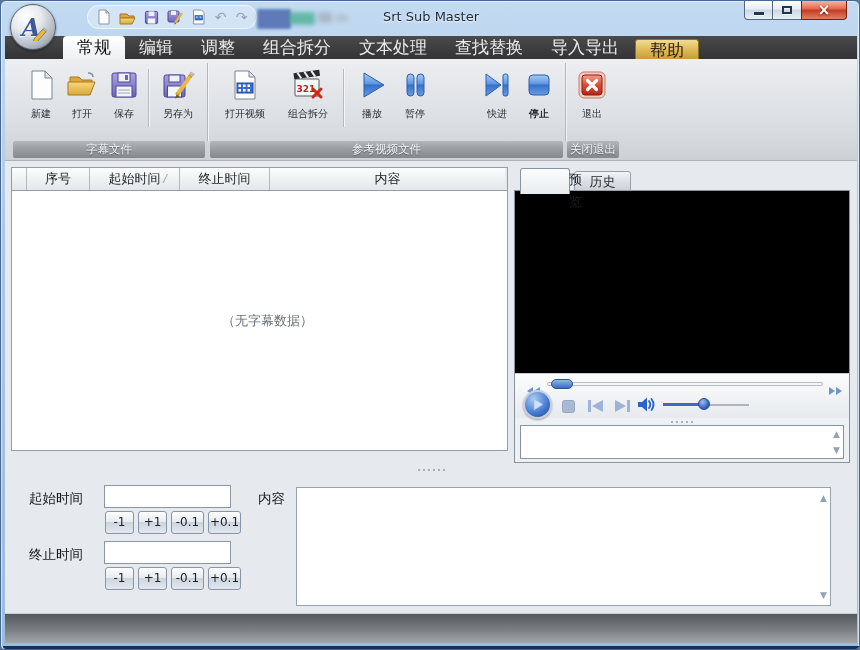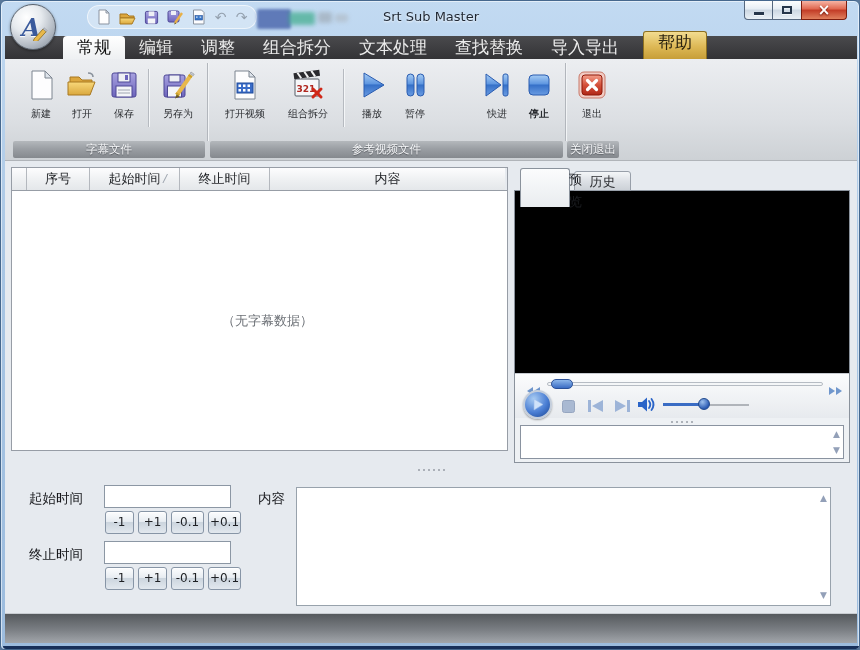--- a/index.html
+++ b/index.html
@@ -43,21 +43,21 @@
   .cap-close { width:46px; border-radius:0 0 4px 0;
     background:linear-gradient(180deg,#f6b4a4 0%,#e0664e 45%,#c23b26 50%,#e0805e 100%); border-color:#7e1d0e; }
   .glyph-min { width:10px; height:3px; background:#26364a; margin-top:7px; box-shadow:0 1px 0 rgba(255,255,255,.7); }
   .glyph-max { width:10px; height:8px; border:2px solid #26364a; box-shadow:0 1px 0 rgba(255,255,255,.7); }
   .glyph-close { color:#fff; font-size:15px; font-weight:bold; line-height:17px; text-shadow:0 1px 2px #6e1508; }
   
   .tabstrip { position:absolute; left:4px; top:35px; width:852px; height:23px;
     background:linear-gradient(180deg,#4a4a4d,#333336); display:flex; align-items:flex-end; padding-left:58px; }
   .rtab { height:23px; line-height:23px; padding:0 14px; font-size:17px; color:#ececec; cursor:default; }
   .rtab.active { background:linear-gradient(180deg,#ffffff,#eef0f2); color:#151515; border-radius:4px 4px 0 0; }
-  .rtab.gold { height:28px; line-height:21px; margin:0 10px;
+  .rtab.gold { height:20px; line-height:21px; margin:0 2px;
     background:linear-gradient(180deg,#f2dc90 0%,#ddb855 55%,#c79e38 100%);
     color:#2c2410; border-radius:3px 3px 0 0; border:1px solid #8d7020; border-bottom:none; }
   
   .ribbon { position:absolute; left:4px; top:58px; width:852px; height:102px;
     background:linear-gradient(180deg,#eceef1 0%,#dcdfe3 60%,#cdd1d5 100%); border-bottom:1px solid #b0b4b9; }
   .rbtn { position:absolute; top:8px; height:66px; display:flex; flex-direction:column; align-items:center; cursor:default; }
   .rbtn .ric { height:36px; display:flex; align-items:center; justify-content:center; }
   .rbtn .rlabel { margin-top:4px; font-size:10px; color:#2a2c30; white-space:nowrap; }
   .rsep { position:absolute; top:10px; width:1px; height:58px; background:#b6bac0; box-shadow:1px 0 0 #f4f6f8; }
   .grpsep { position:absolute; top:4px; width:1px; height:78px; background:#b2b6bc; box-shadow:1px 0 0 #f2f4f6; }
@@ -72,21 +72,21 @@
   .th-cell { background:linear-gradient(180deg,#fdfdfe 0%,#eef0f2 55%,#e4e7ea 100%);
     border-right:1px solid #b4b8be; font-size:13px; color:#1e2024; display:flex; align-items:center; justify-content:center; position:relative; }
   .th-cell:last-child { border-right:none; }
   .sort-mark { position:absolute; right:12px; top:4px; font-size:11px; font-style:italic; color:#9aa2ac; }
   .tbl-body { position:absolute; left:10px; top:190px; width:497px; height:260px; background:#fff;
     border:1px solid #979da6; border-top:none; display:flex; align-items:center; justify-content:center;padding-left:16px; }
   .empty-msg { font-size:13px; color:#6c7076; }
   
   .pv-box { position:absolute; left:513px; top:189px; width:336px; height:273px;
     border:1px solid #8a929c; background:#eef1f4; }
-  .pv-tab-active { position:absolute; left:519px; top:167px; width:48px; height:39px; z-index:3;
+  .pv-tab-active { position:absolute; left:519px; top:167px; width:48px; height:26px; z-index:3;
     background:linear-gradient(180deg,#fbfcfd,#e9ecef); border:1px solid #8a929c; border-bottom:none;
     border-radius:3px 3px 0 0; font-size:13px; color:#1c1e22; text-align:center; line-height:22px; cursor:default;padding-left:48px; }
   .pv-tab { position:absolute; left:573px; top:170px; width:57px; height:20px; z-index:1;
     background:linear-gradient(180deg,#f4f6f8 0%,#dde1e6 50%,#ccd1d7 100%); border:1px solid #989fa9;
     border-radius:3px 3px 0 0; font-size:13px; color:#2c2e32; text-align:center; line-height:19px; cursor:default; }
   .pv-video { position:absolute; left:514px; top:190px; width:334px; height:182px; background:#000; }
   .pv-controls { position:absolute; left:514px; top:372px; width:334px; height:45px;
     background:linear-gradient(180deg,#fbfcfd,#e7eaee); border-top:1px solid #c6cad0; }
   .seek-track { position:absolute; left:32px; top:8px; width:276px; height:4px; background:#f4f6f8;
     border:1px solid #b6bcc4; border-radius:2px; }

